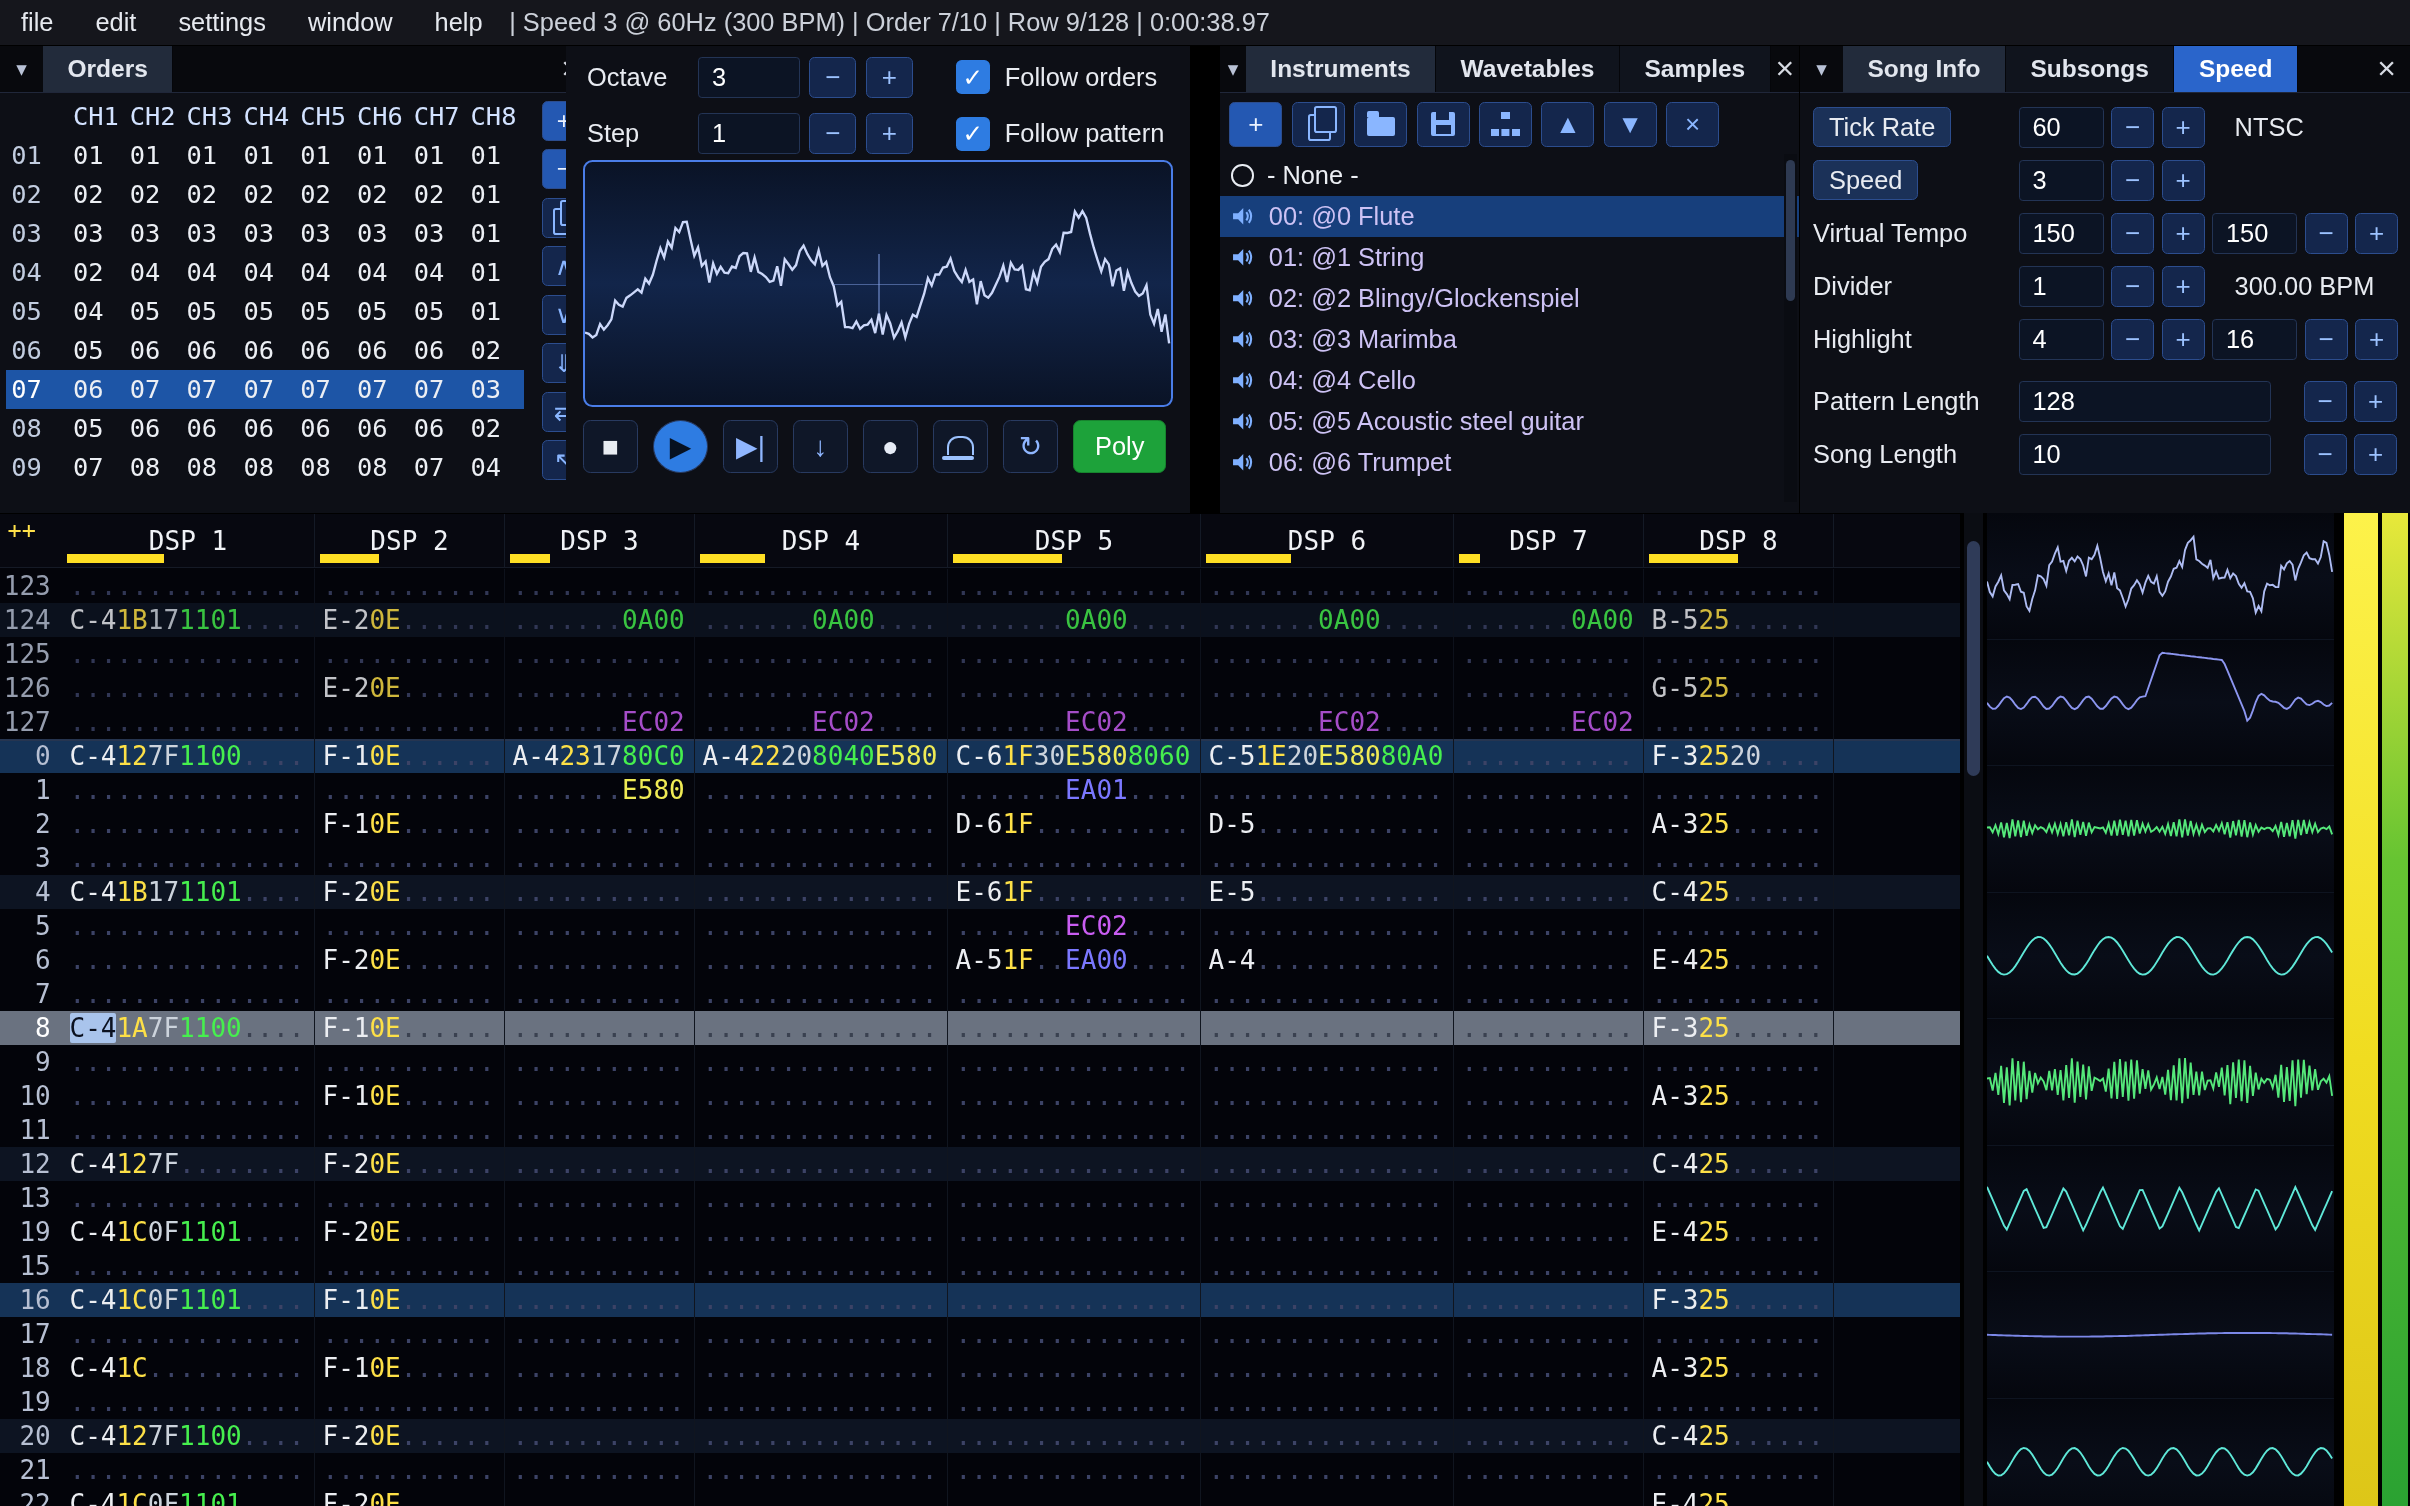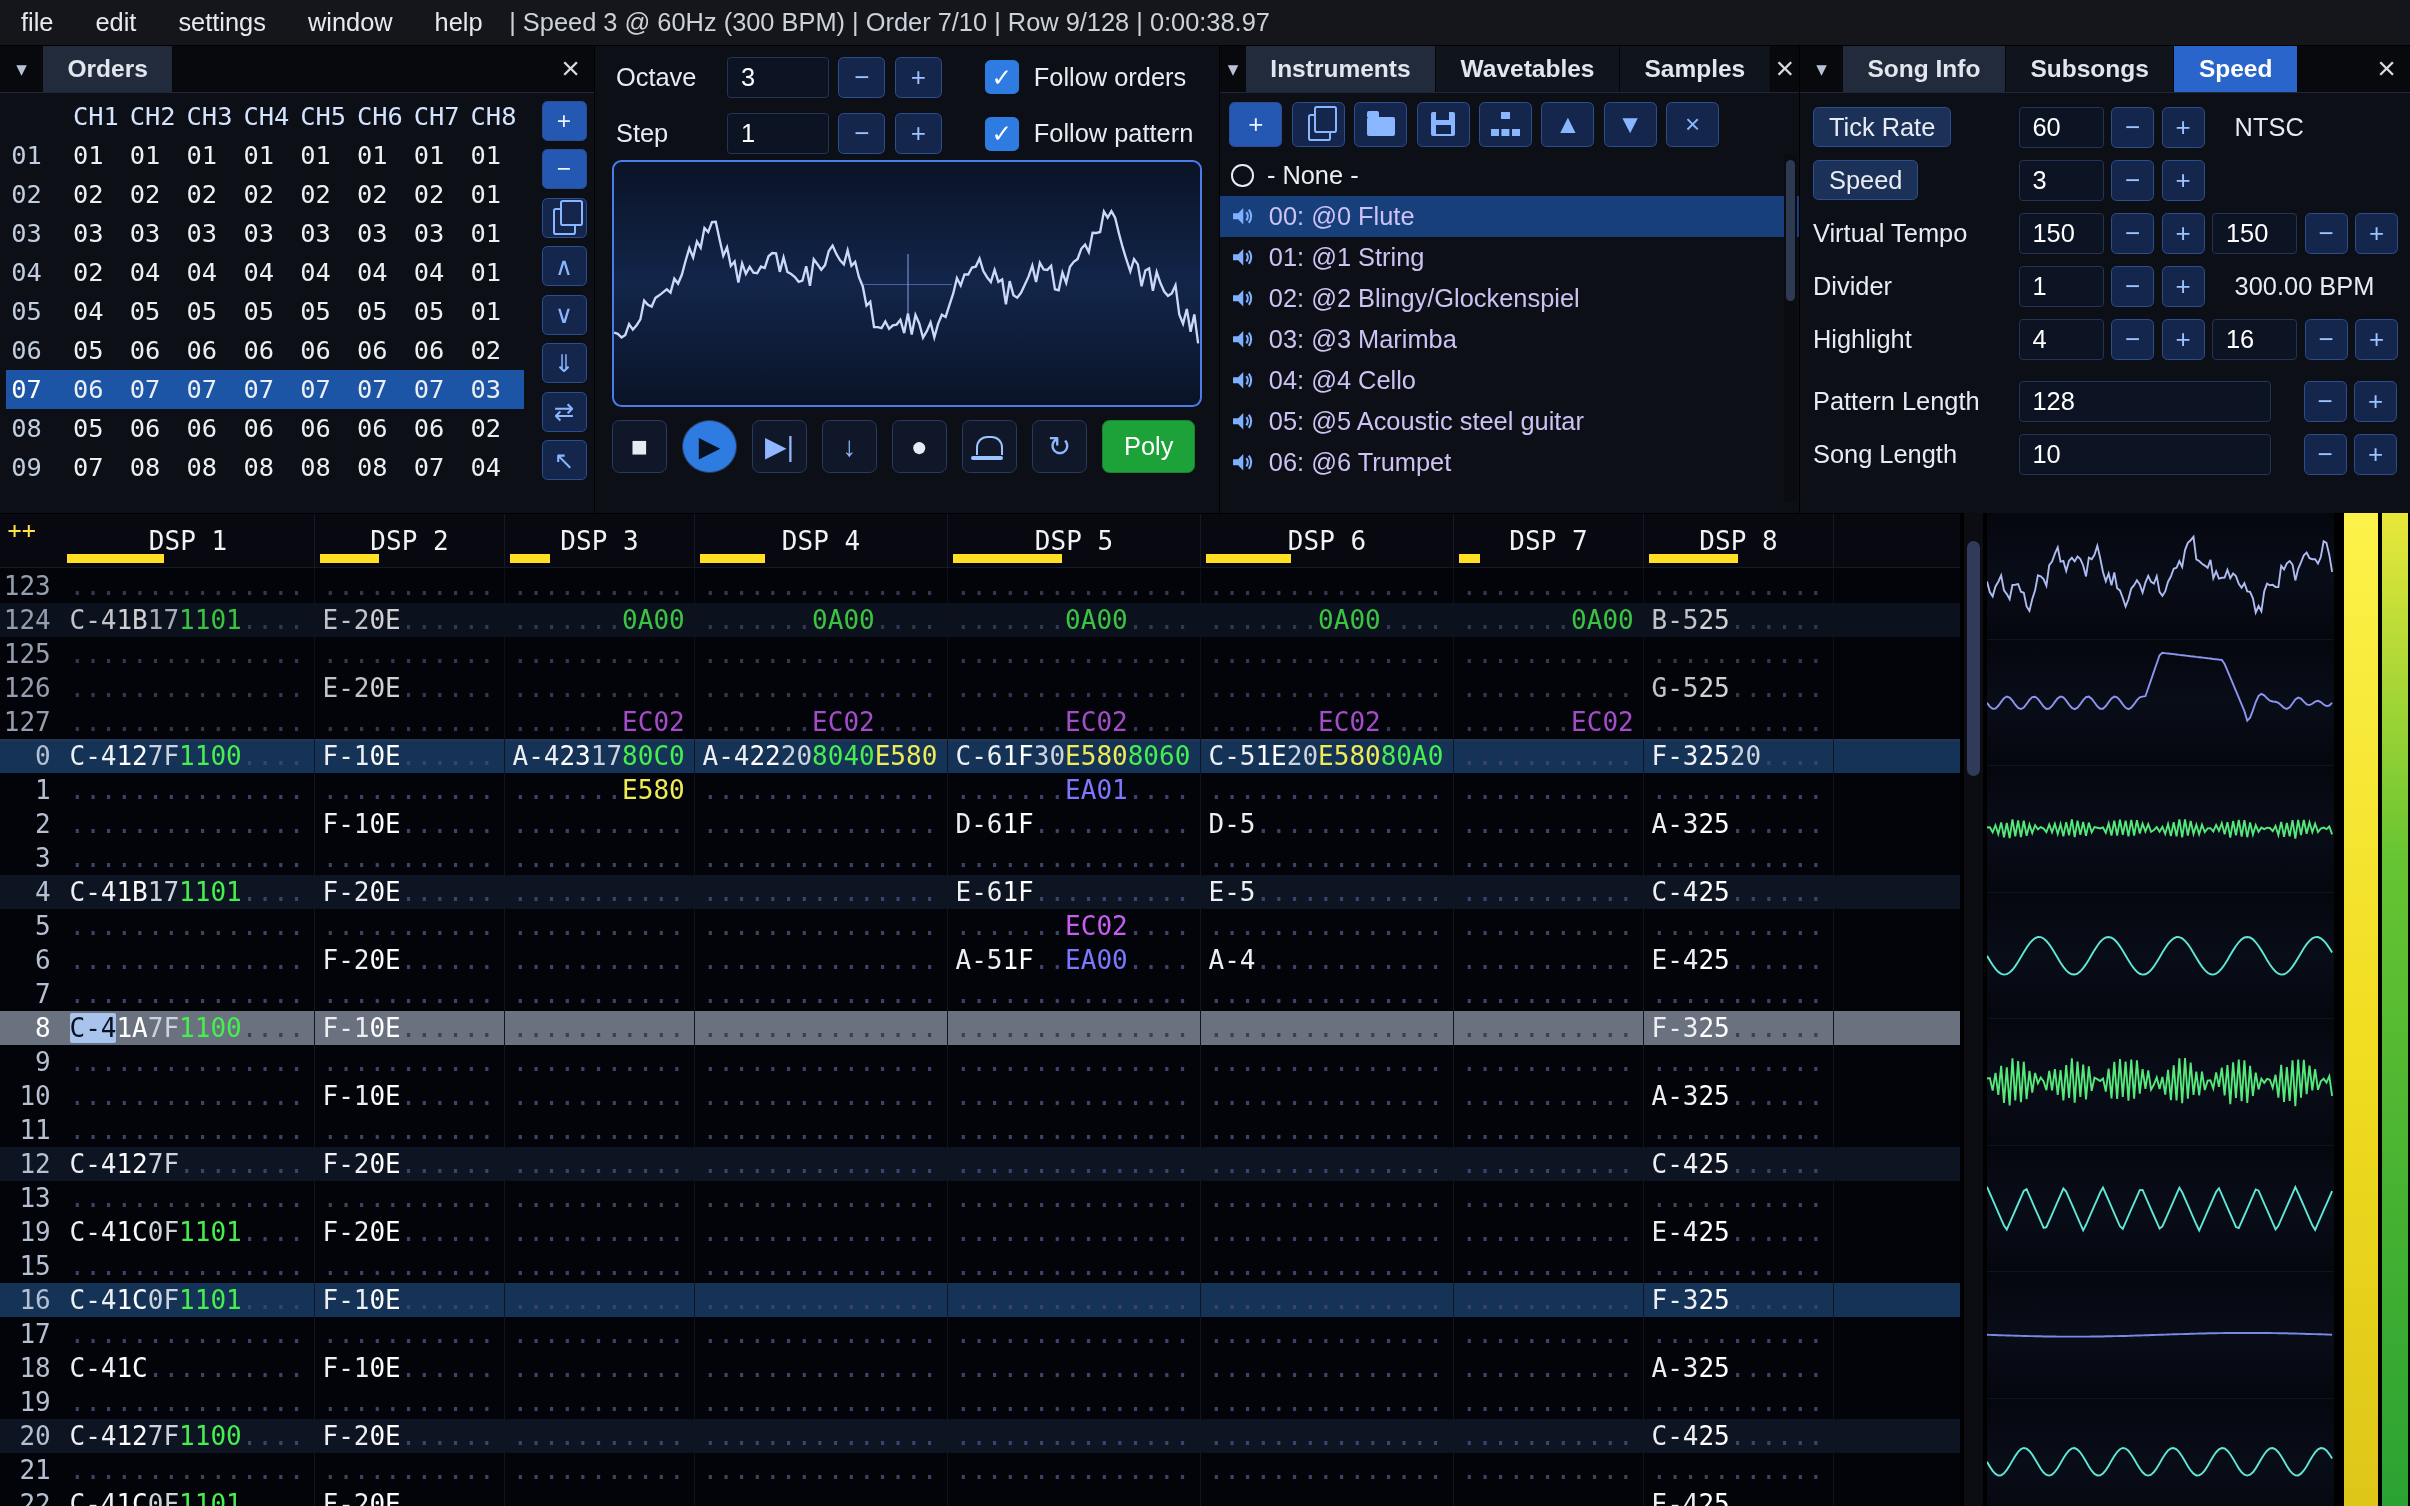--- a/index.html
+++ b/index.html
@@ -9,21 +9,21 @@
   
   .menubar{position:absolute;left:0;top:0;width:2411px;height:45px;background:#15161c;
            display:flex;align-items:center;z-index:9;border-bottom:0.9px solid #000;}
   .menu-item{padding:0 21px;font-size:25.4px;color:#e6e9ef;}
   .status{font-size:25.4px;color:#ccd1da;margin-left:5.6px;white-space:pre;}
 
   
   .panel{position:absolute;top:45px;height:468px;background:#0d0f16;box-sizing:border-box;
          border-right:1.9px solid #000;overflow:hidden;}
   #orders-panel{left:0;width:595px;}
-  #transport-panel{left:595px;width:625px;}
+  #transport-panel{left:566px;width:625px;}
   #instruments-panel{left:1220px;width:580px;}
   #songinfo-panel{left:1800px;width:610px;border-right:none;}
 
   .panel-tabs{height:47px;display:flex;align-items:stretch;background:#08090d;border-bottom:0.9px solid #20273a;}
   .collapse-icon{width:43px;display:flex;align-items:center;justify-content:center;color:#b9c2d6;font-size:21px;}
   .tab{display:flex;align-items:center;padding:0 24.5px;font-size:24.5px;color:#e2e6ee;
        background:#10141d;border-right:1.9px solid #05060a;font-weight:bold;}
   .tab.active{background:#222b3b;}
   .tab.blue{background:#2a65cb;color:#fff;}
   .close-x{margin-left:auto;width:47px;display:flex;align-items:center;justify-content:center;
@@ -100,21 +100,21 @@
   .pcorner{width:62px;color:#ffe14a;font-size:23.5px;padding:1.9px 0 0 7.5px;box-sizing:border-box;}
   .chh{position:relative;display:flex;align-items:center;justify-content:center;color:#f0f2f6;font-size:26px;
        border-right:1.9px solid #141a26;box-sizing:border-box;}
   .chh .act{position:absolute;left:4.7px;bottom:3.8px;height:9.4px;background:#ffdf24;}
   #prows{position:absolute;top:55px;left:0;right:0;bottom:0;overflow:hidden;}
   .prow{display:flex;height:34px;line-height:34px;font-size:26px;}
   .rnum{width:62px;box-sizing:border-box;text-align:right;padding-right:11.3px;color:#b6bfd2;flex:none;}
   .pcell{box-sizing:border-box;padding-left:7.5px;border-right:1.9px solid #10151f;overflow:hidden;white-space:pre;flex:none;}
   .w15c{width:253px;}
   .w11c{width:190px;}
-  .c-note{color:#eceef2;} .c-ins{color:#ffffff;} .c-vol{color:#ccd3dc;}
+  .c-note{color:#eceef2;} .c-ins{color:#fde047;} .c-vol{color:#ccd3dc;}
   .c-fxg{color:#46ef4e;} .c-fxp{color:#c95df2;} .c-fxy{color:#efeb55;} .c-fxb{color:#7b78ff;}
   .c-dim{color:#3c4366;}
   .prev{opacity:.82;}
   .hl4{background:#0d1422;}
   .hl16{background:#153357;}
   .pstart{box-shadow:inset 0 1.9px 0 #263550;}
   .cursorrow{background:#6a7280;}
   .cursorrow .rnum{color:#fff;}
   .cursorrow .c-dim{color:#3a4150;}
   .cur{background:#a9c4ec;color:#0b1120;border-radius:1.9px;}

